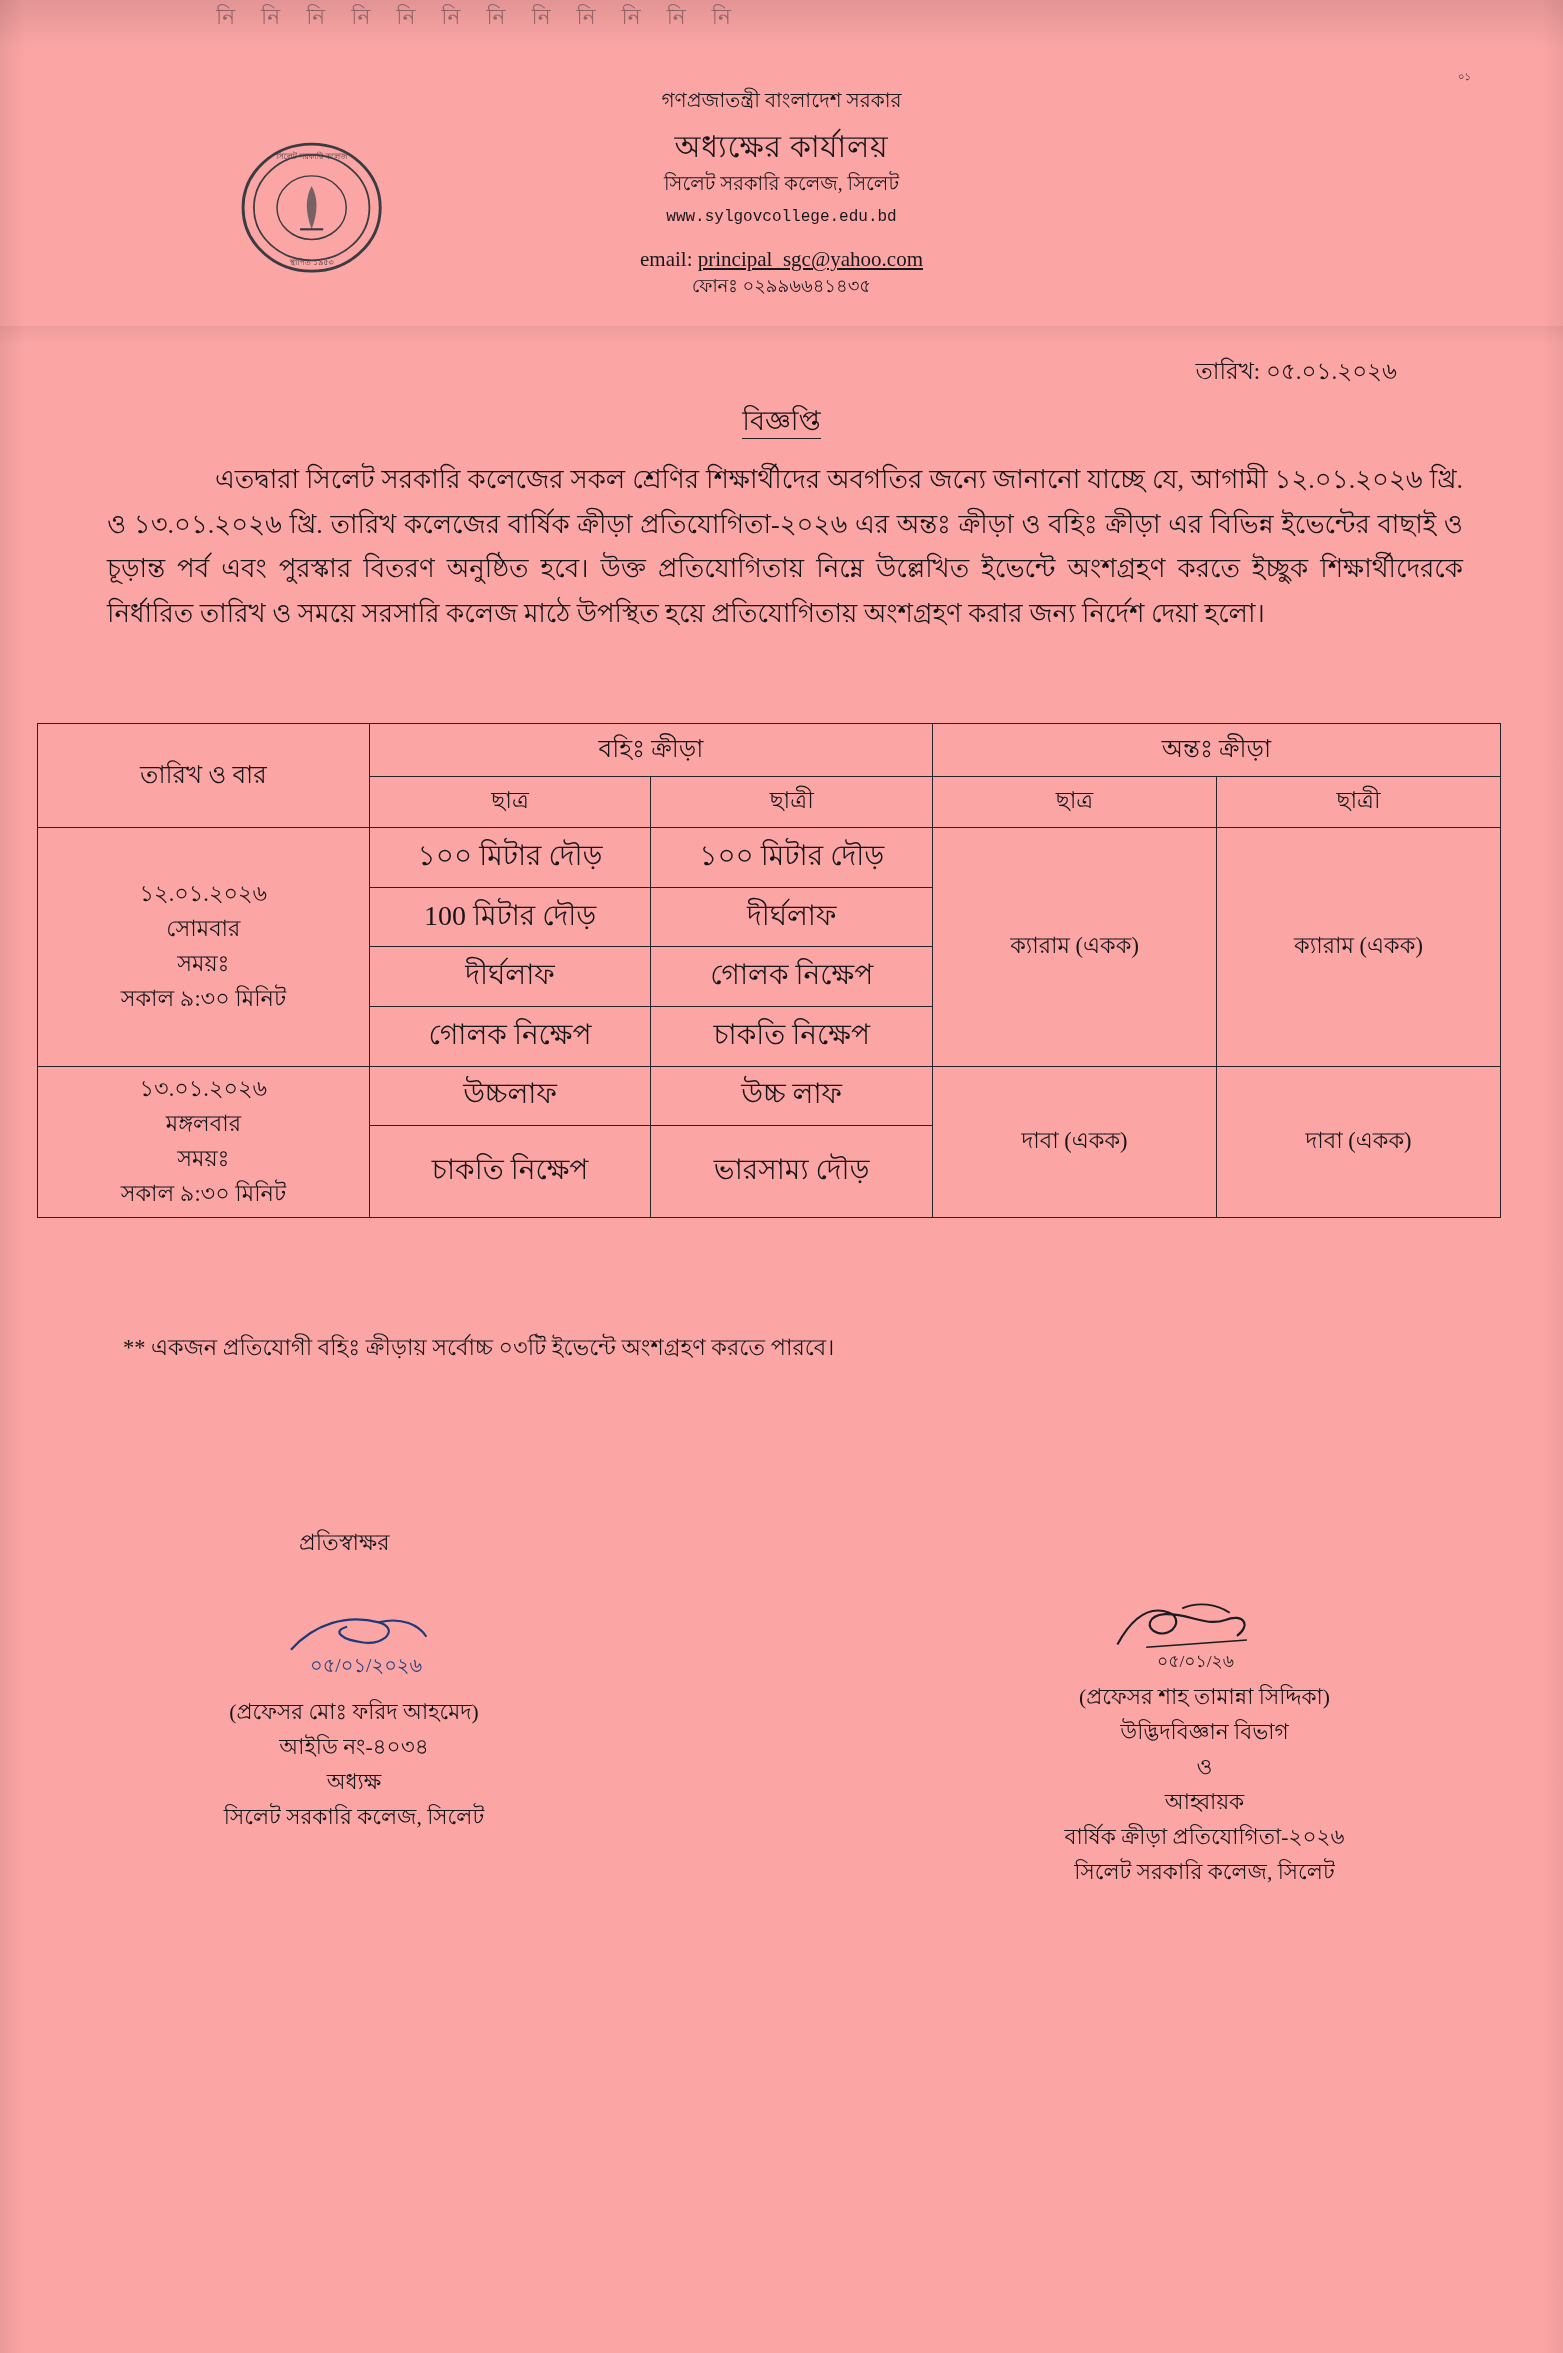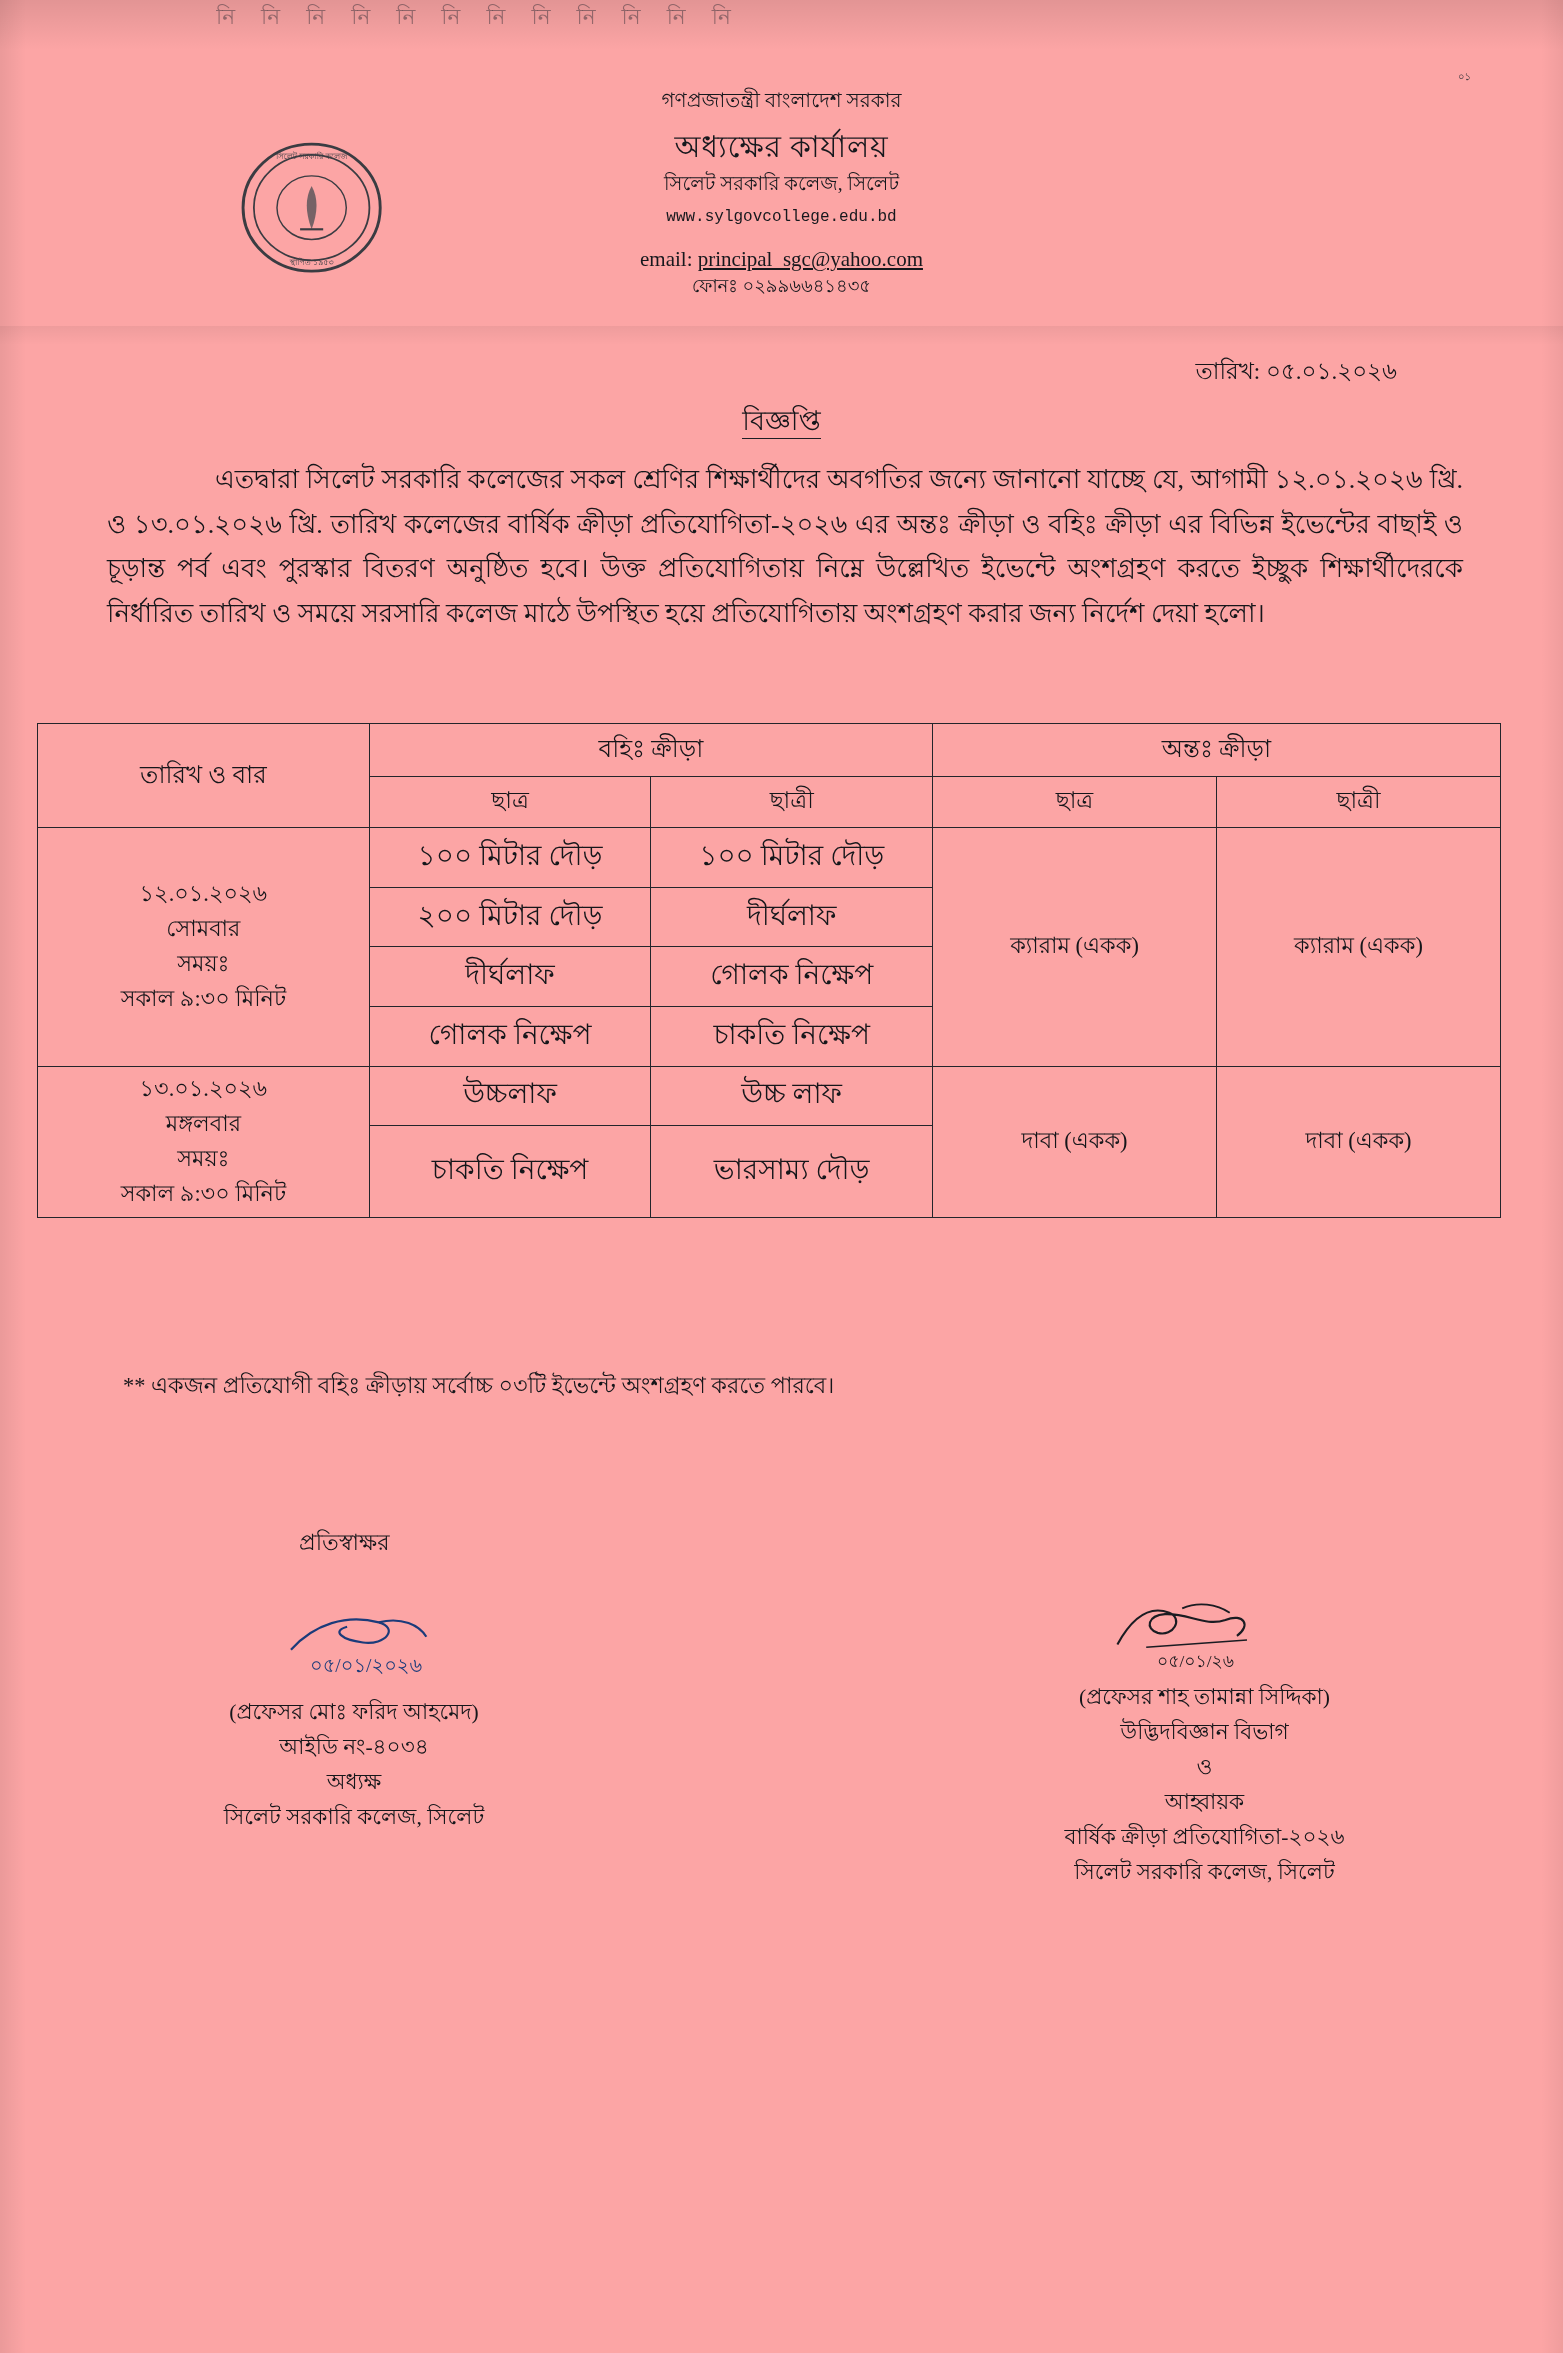--- a/index.html
+++ b/index.html
@@ -164,21 +164,21 @@
     line-height: 1.55;
     font-size: 22.4px;
     padding: 11.5px 7.2px;
   }
   .ev-cell { height: 45px; font-size: 28px; }
   .in-cell { font-size: 22.4px; }
 
   
   .footnote {
     position: absolute;
-    top: 1368px;
+    top: 1330px;
     left: 123px;
     font-size: 22.4px;
   }
 
   
   .sig-label {
     position: absolute;
     top: 1525px;
     left: 299px;
     font-size: 22.4px;
@@ -281,21 +281,21 @@
           <div>সোমবার</div>
           <div>সময়ঃ</div>
           <div>সকাল ৯:৩০ মিনিট</div>
         </td>
         <td class="ev-cell">১০০ মিটার দৌড়</td>
         <td class="ev-cell">১০০ মিটার দৌড়</td>
         <td class="in-cell" rowspan="4">ক্যারাম (একক)</td>
         <td class="in-cell" rowspan="4">ক্যারাম (একক)</td>
       </tr>
       <tr>
-        <td class="ev-cell">২০০ মিটার দৌড়</td>
+        <td class="ev-cell">100 মিটার দৌড়</td>
         <td class="ev-cell">দীর্ঘলাফ</td>
       </tr>
       <tr>
         <td class="ev-cell">দীর্ঘলাফ</td>
         <td class="ev-cell">গোলক নিক্ষেপ</td>
       </tr>
       <tr>
         <td class="ev-cell">গোলক নিক্ষেপ</td>
         <td class="ev-cell">চাকতি নিক্ষেপ</td>
       </tr>

